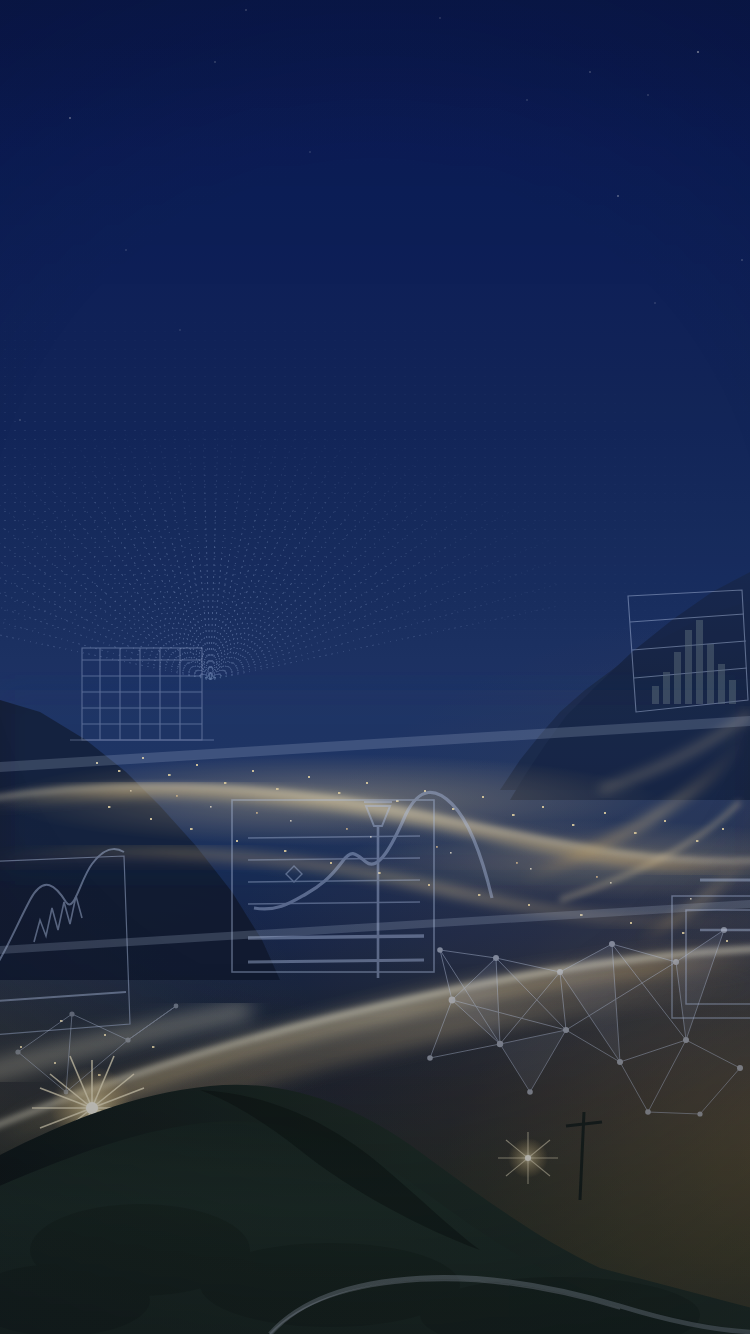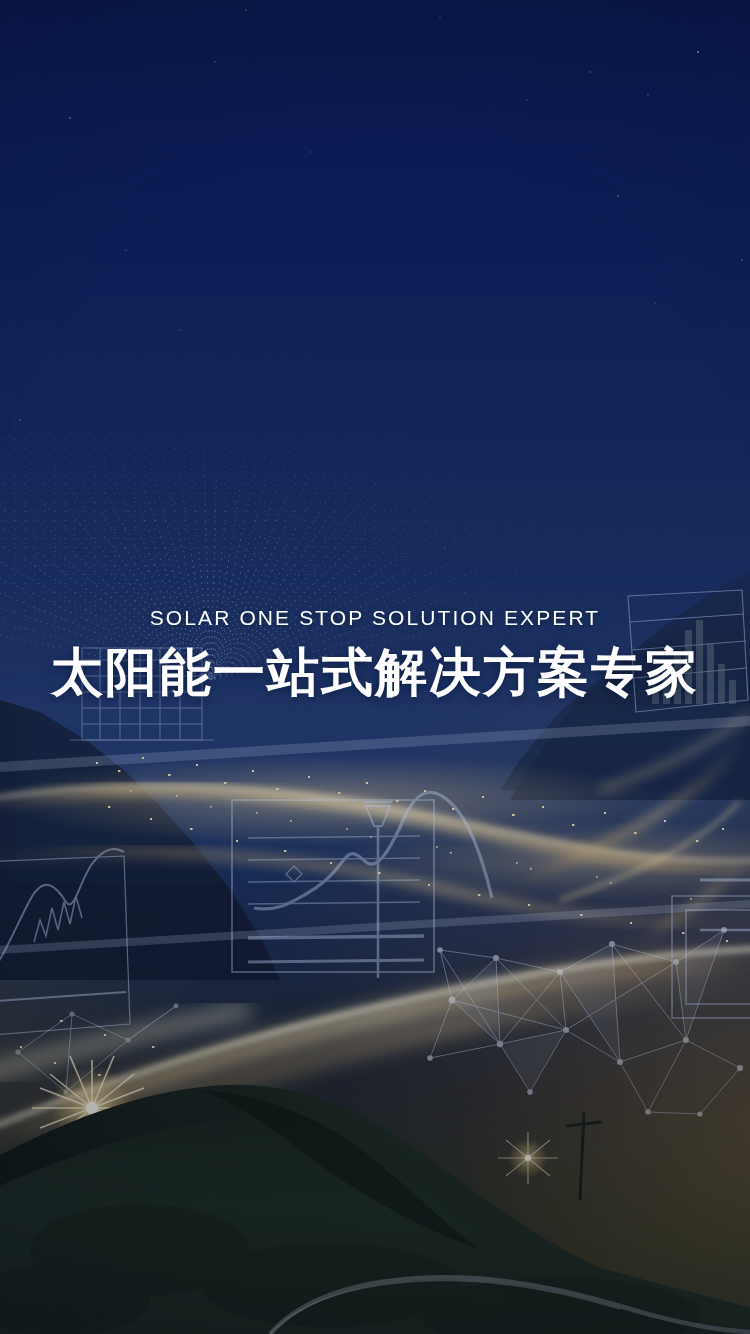--- a/index.html
+++ b/index.html
@@ -553,18 +553,14 @@
         <path d="M0,762 L750,716 L750,726 L0,772 Z" fill="#dce8ff"></path>
         <path d="M0,946 L750,900 L750,908 L0,954 Z" fill="#dce8ff"></path>
       </g>
 
     </g>
   </svg>
 
   <div class="layer desat"></div>
   <div class="layer vignette"></div>
 
-  <div class="headline">
-    <span class="eyebrow">SOLAR ONE STOP SOLUTION EXPERT</span>
-    <span class="title">太阳能一站式解决方案专家</span>
-  </div>
 
 </div>
 
 </body></html>

